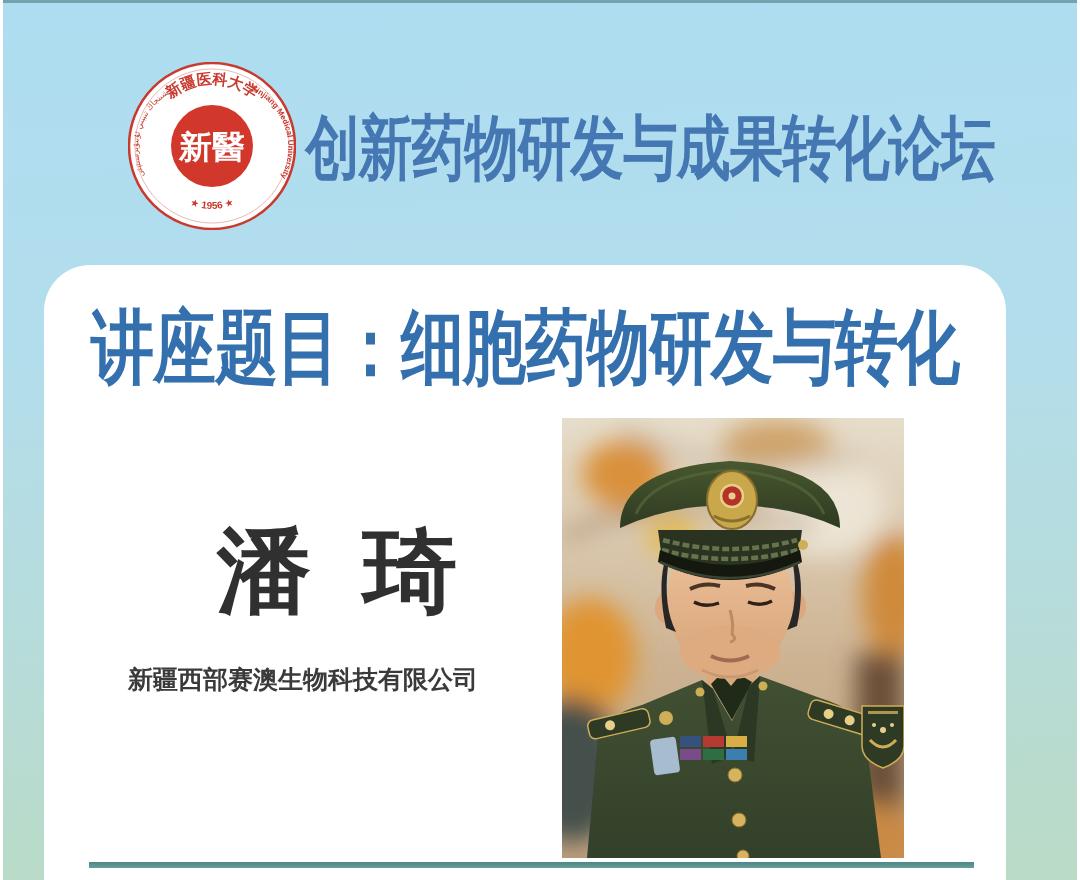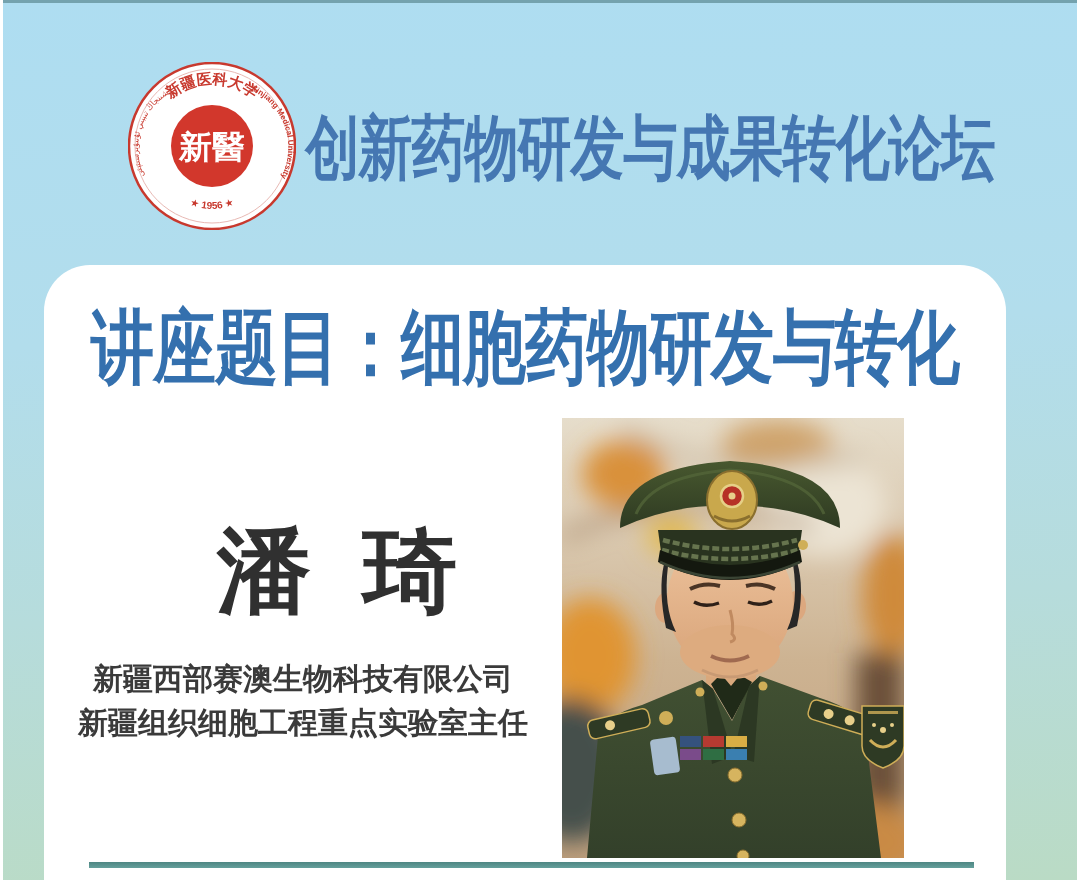--- a/index.html
+++ b/index.html
@@ -36,21 +36,21 @@
     transform:scaleY(1.28); transform-origin:50% 0; white-space:nowrap;
   }
   .speaker-col{ position:absolute; left:0; top:0; width:518px; height:615px; }
   .speaker-name{
     position:absolute; left:0; top:258px; width:586px; text-align:center;
     font-size:94px; line-height:96px; font-weight:900; color:#303030;
     word-spacing:26px; white-space:nowrap;
   }
   .affiliations{
     position:absolute; left:0; top:392px; width:518px; text-align:center;
-    font-size:30px; line-height:44px; font-weight:700; color:#3a3a3a;
+    font-size:25px; line-height:44px; font-weight:700; color:#3a3a3a;
     white-space:nowrap;
   }
   .photo{
     position:absolute; left:518px; top:153px; width:342px; height:440px;
     overflow:hidden; background:#cdb79c;
   }
   .photo svg{ display:block; width:342px; height:440px; }
   .divider{
     position:absolute; left:45px; bottom:12px; width:885px; height:6px;
     background:linear-gradient(180deg,#4e8683 0%,#65a09c 100%);
@@ -93,21 +93,20 @@
 
   <div class="forum-title">创新药物研发与成果转化论坛</div>
 
   <div class="card">
     <div class="lecture-title">讲座题目：细胞药物研发与转化</div>
 
     <div class="speaker-col">
       <div class="speaker-name">潘 琦</div>
       <div class="affiliations">
         <div>新疆西部赛澳生物科技有限公司</div>
-        <div>新疆组织细胞工程重点实验室主任</div>
       </div>
     </div>
 
     <div class="photo">
       <svg viewBox="0 0 342 440" xmlns="http://www.w3.org/2000/svg">
         <defs>
           <filter id="blur12" x="-30%" y="-30%" width="160%" height="160%">
               <feGaussianBlur stdDeviation="12"></feGaussianBlur>
             </filter>
           <linearGradient id="bgGrad" x1="0" y1="0" x2="0" y2="1">

